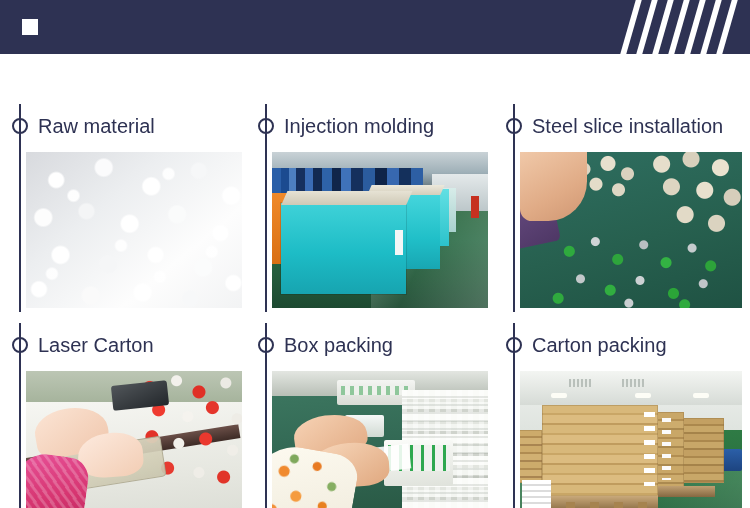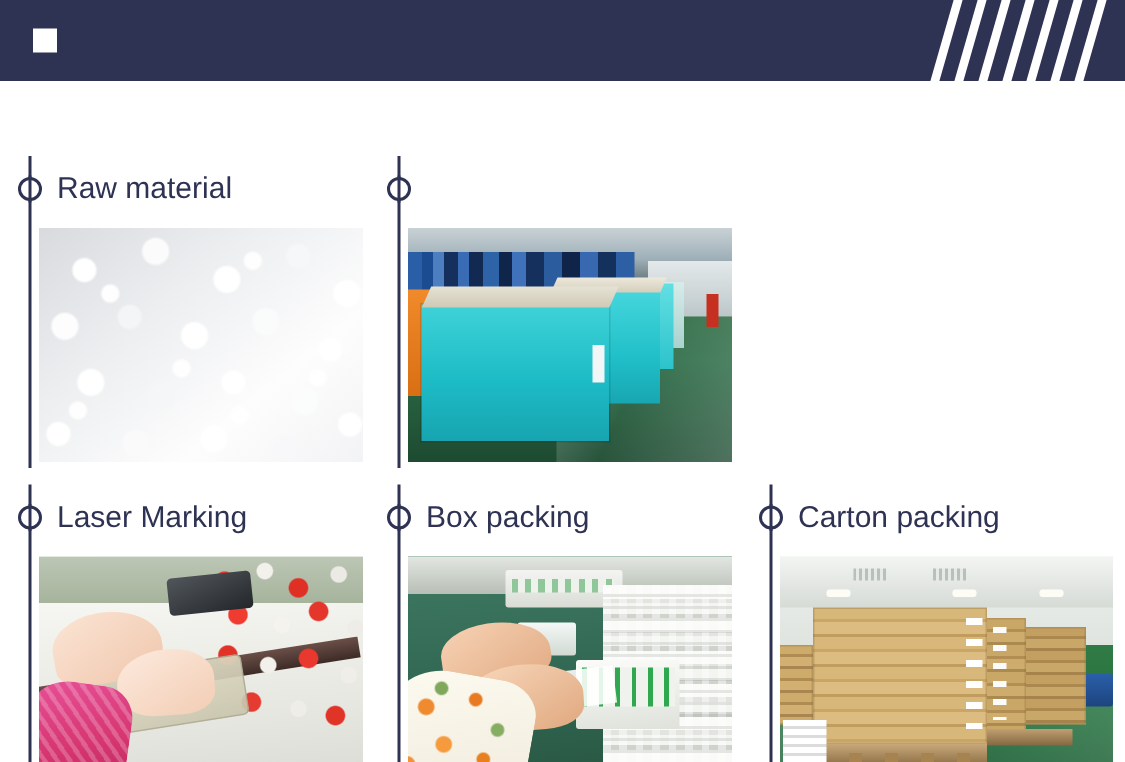--- a/index.html
+++ b/index.html
@@ -386,44 +386,57 @@
     <div class="cell c1">
       <div class="axis"></div>
       <div class="node-icon"></div>
       <div class="cell-label">Raw material</div>
       <div class="photo ph-pellets"></div>
     </div>
 
     <div class="cell c2">
       <div class="axis"></div>
       <div class="node-icon"></div>
+      <div class="cell-label">Injection molding</div>
       <div class="photo ph-molding">
         <div class="pm-ceiling"></div>
         <div class="pm-wallR"></div>
         <div class="pm-equip"></div>
         <div class="pm-floor"></div>
         <div class="pm-orange"></div>
         <div class="pm-m4"></div>
         <div class="pm-m3"></div>
         <div class="pm-m2"></div>
         <div class="pm-m1"></div>
         <div class="pm-panel"></div>
         <div class="pm-red"></div>
       </div>
     </div>
 
+    <div class="cell c3">
+      <div class="axis"></div>
+      <div class="node-icon"></div>
+      <div class="cell-label">Steel slice installation</div>
+      <div class="photo ph-steel">
+        <div class="st-clear2"></div>
+        <div class="st-clear1"></div>
+        <div class="st-pile"></div>
+        <div class="st-sleeve"></div>
+        <div class="st-hand"></div>
+      </div>
+    </div>
 
   </div>
 
   <div class="row row-2">
 
     <div class="cell c1">
       <div class="axis"></div>
       <div class="node-icon"></div>
-      <div class="cell-label">Laser Marking</div>
+      <div class="cell-label">Laser Carton</div>
       <div class="photo ph-laser">
         <div class="lm-bg"></div>
         <div class="lm-greenfloor"></div>
         <div class="lm-bench"></div>
         <div class="lm-edge"></div>
         <div class="lm-redpile"></div>
         <div class="lm-device"></div>
         <div class="lm-tray"></div>
         <div class="lm-hand1"></div>
         <div class="lm-hand2"></div>

